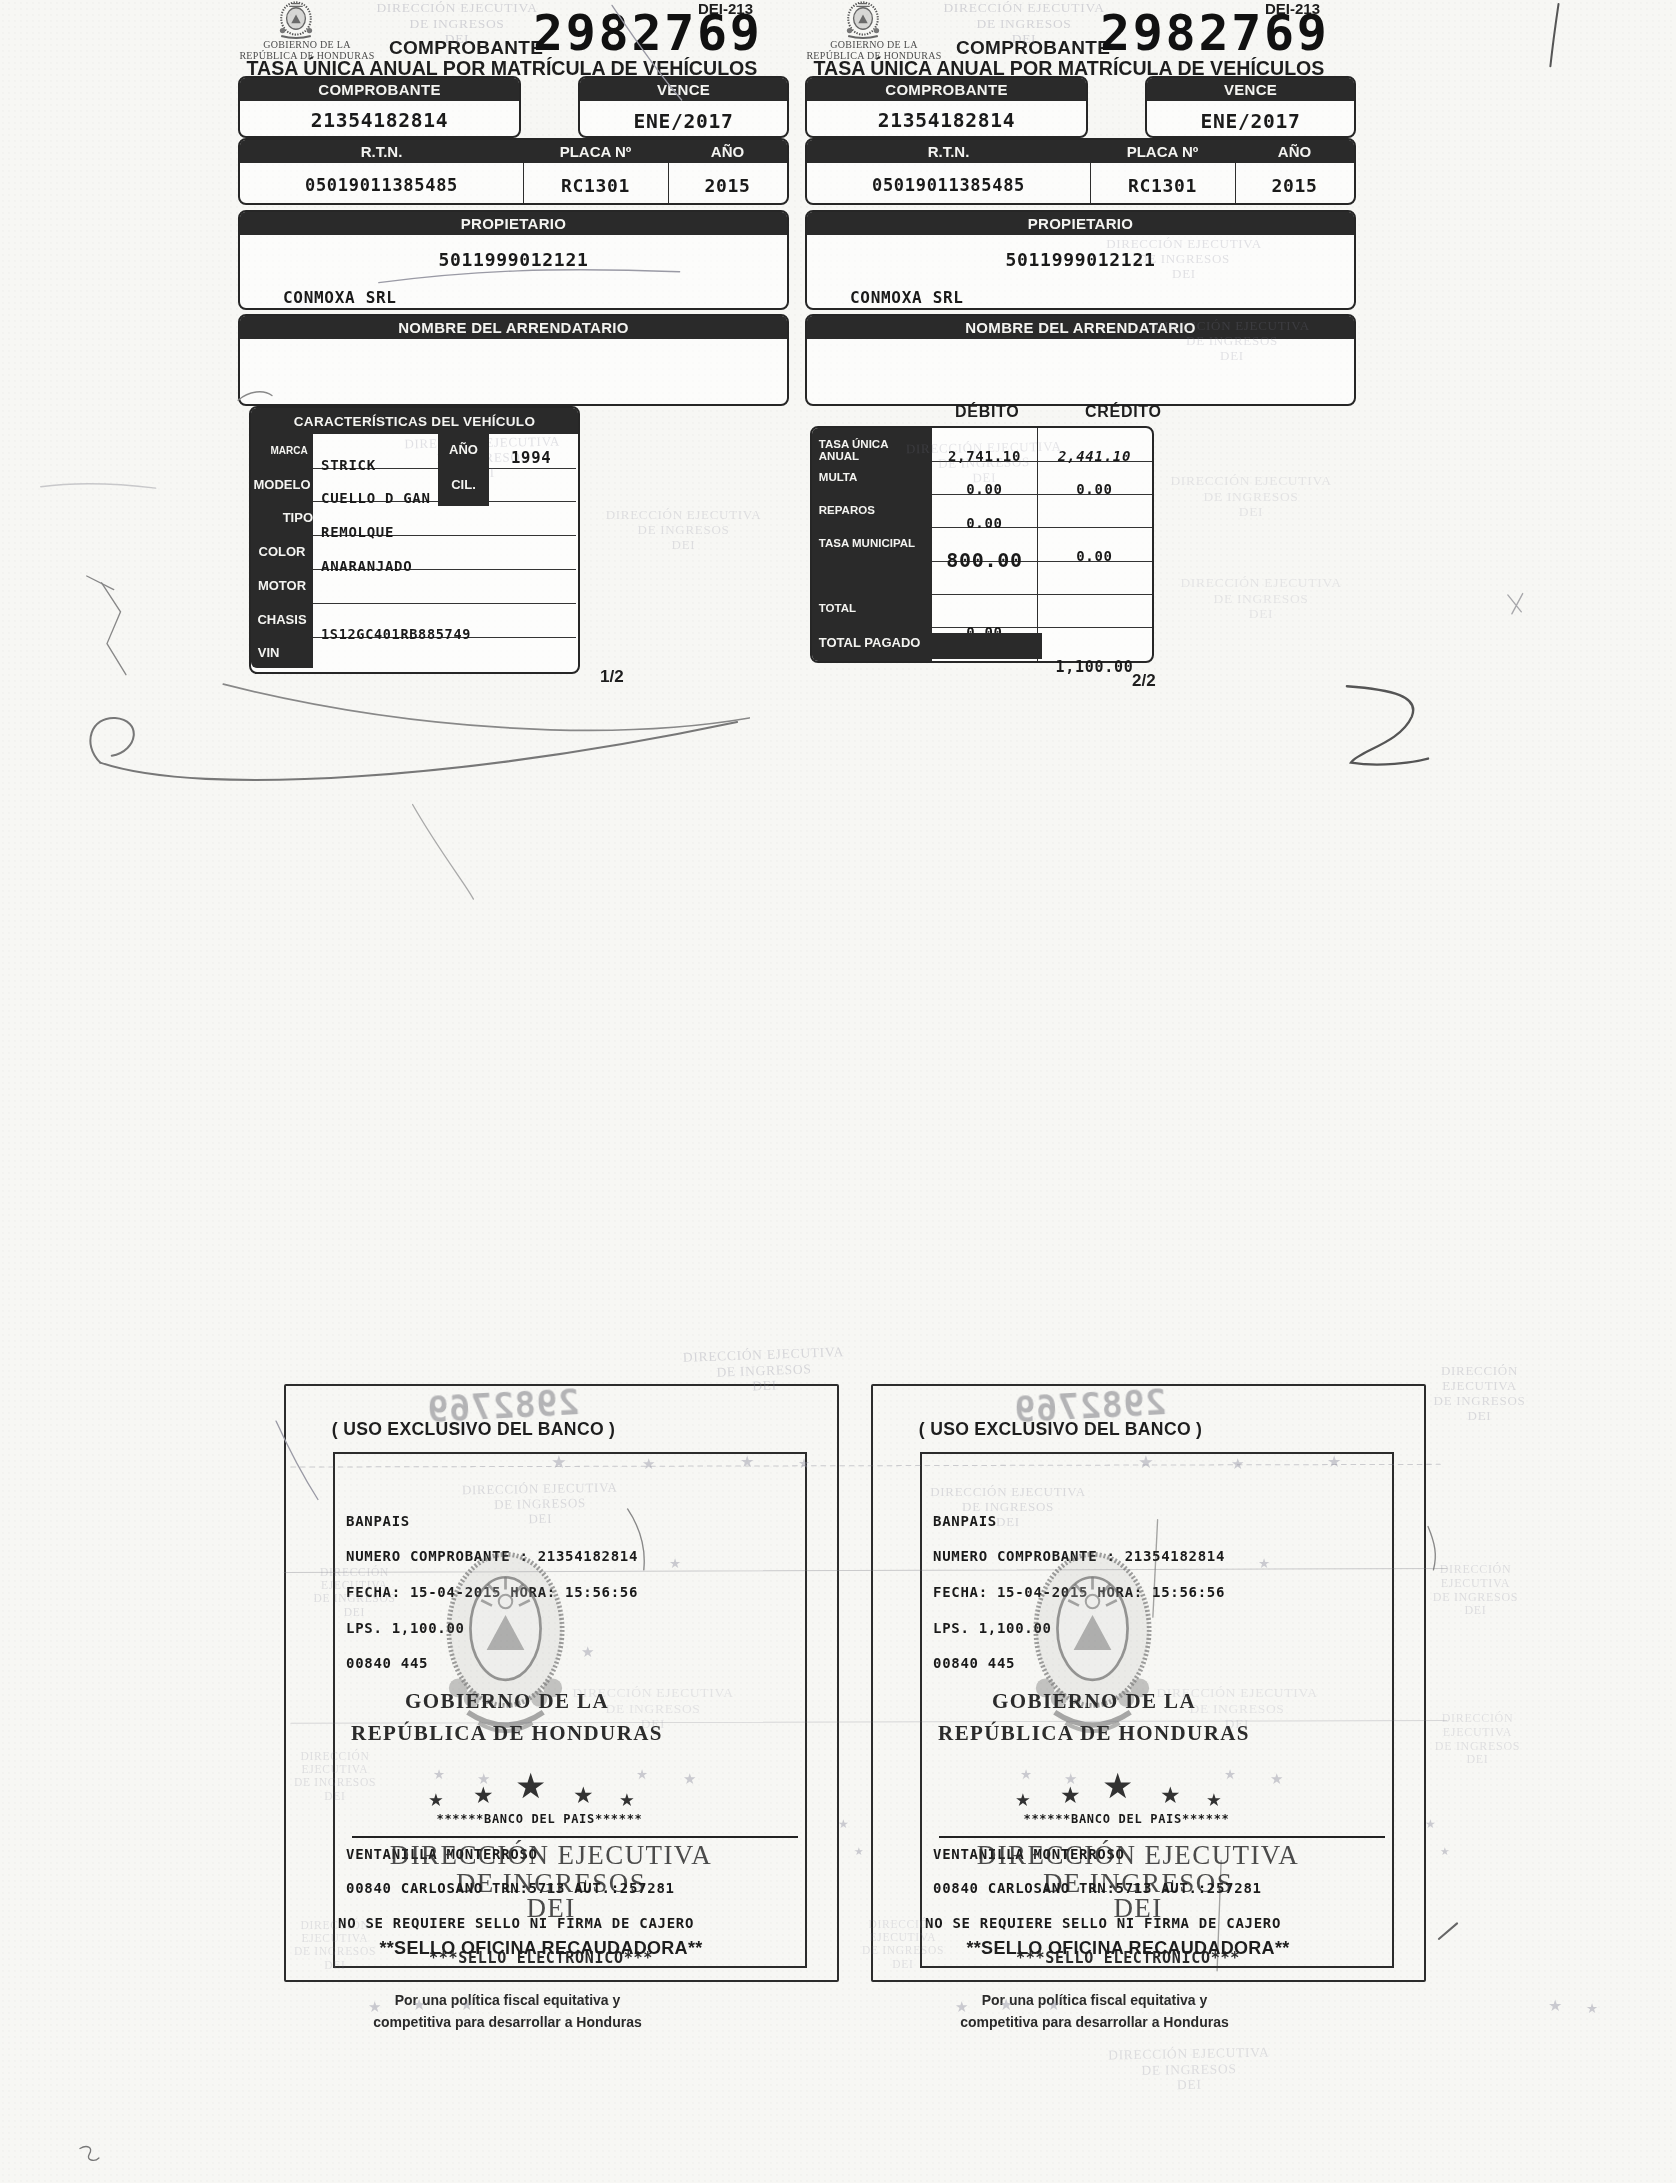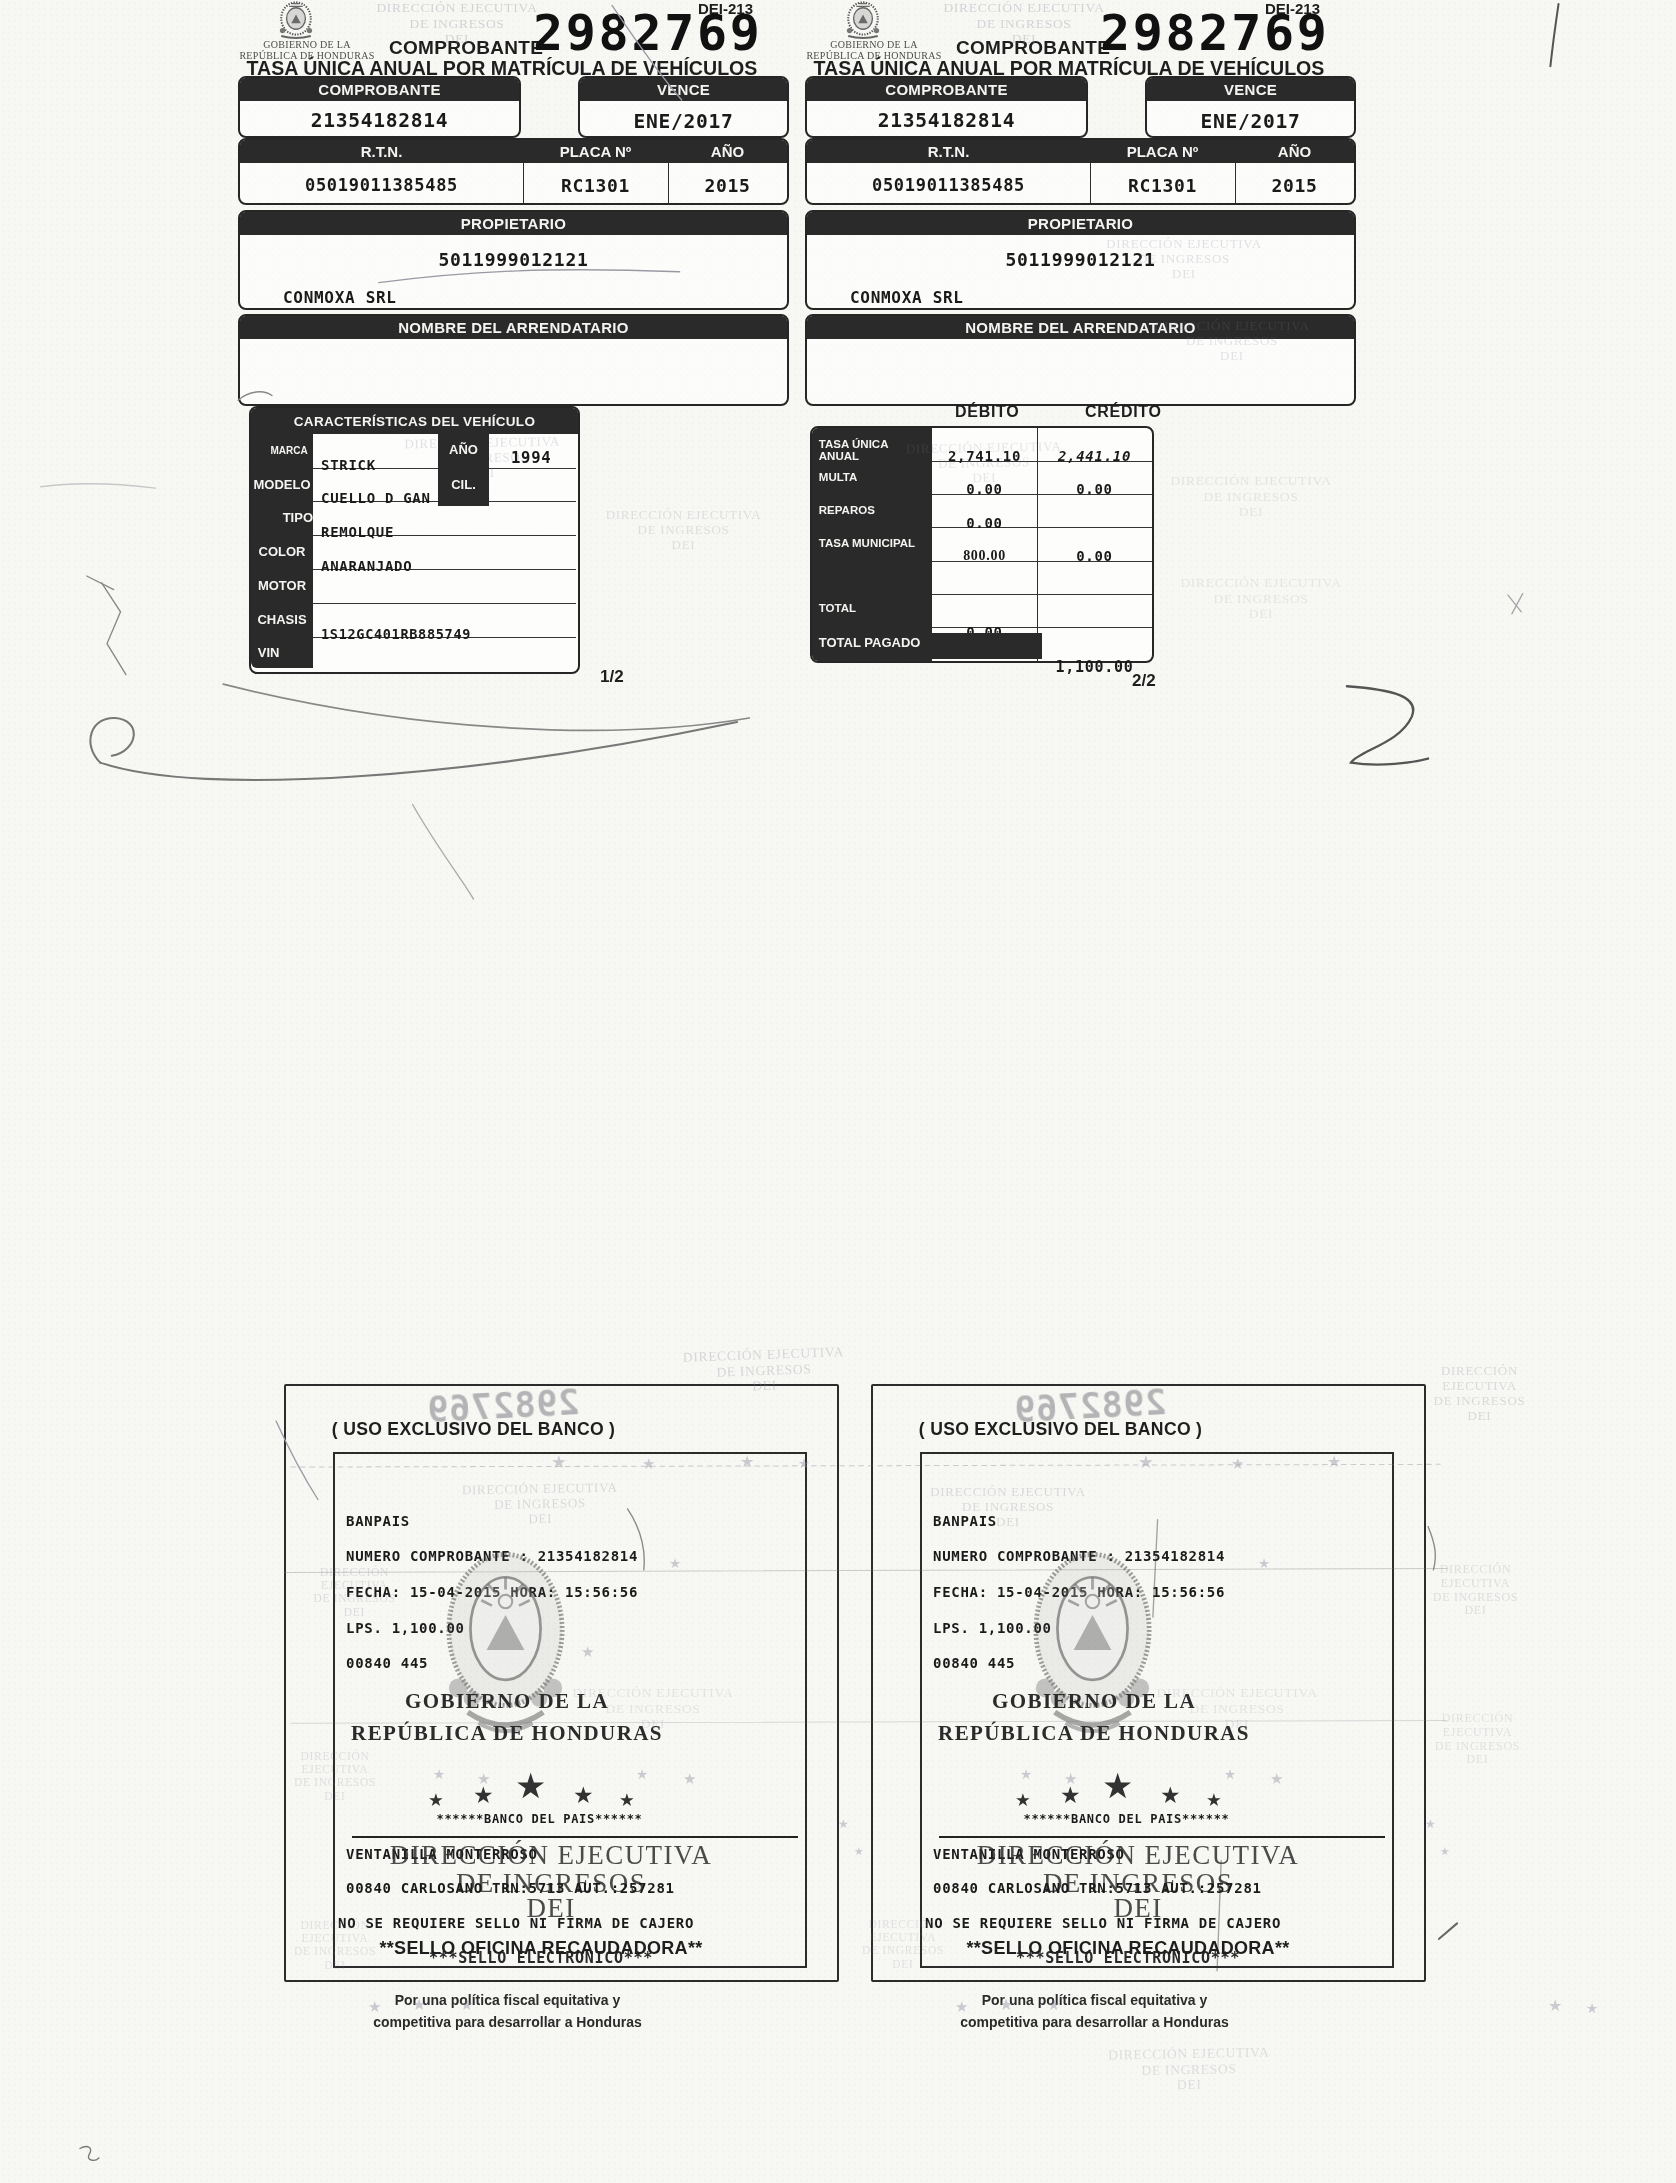--- a/index.html
+++ b/index.html
@@ -186,21 +186,21 @@
       <div class="hline" style="left:120px;top:66px;width:220px;"></div>
       <div class="hline" style="left:120px;top:99px;width:220px;"></div>
       <div class="hline" style="left:120px;top:133px;width:220px;"></div>
       <div class="hline" style="left:120px;top:166px;width:220px;"></div>
       <div class="hline" style="left:120px;top:199px;width:220px;"></div>
       <div class="abs dm ctr" style="left:120px;top:20px;width:105px;font-size:14px;z-index:2;">2,741.10</div>
       <div class="abs dm ctr" style="left:225px;top:20px;width:115px;font-size:14px;z-index:2;font-style:italic;">2,441.10</div>
       <div class="abs dm ctr" style="left:120px;top:53px;width:105px;font-size:14px;z-index:2;">0.00</div>
       <div class="abs dm ctr" style="left:225px;top:53px;width:115px;font-size:14px;z-index:2;">0.00</div>
       <div class="abs dm ctr" style="left:120px;top:87px;width:105px;font-size:14px;z-index:2;">0.00</div>
-      <div class="abs dm ctr" style="left:120px;top:120px;width:105px;font-size:14px;z-index:2;font-family:Liberation Serif, serif;">800.00</div>
+      <div class="abs dm ctr" style="left:120px;top:120px;width:105px;font-size:20px;z-index:2;">800.00</div>
       <div class="abs dm ctr" style="left:225px;top:120px;width:115px;font-size:14px;z-index:2;">0.00</div>
       <div class="abs dm ctr" style="left:120px;top:196px;width:105px;font-size:14px;z-index:2;">0.00</div>
       <div class="abs" style="left:120px;top:205px;width:110px;height:26px;background:#2a2a2a;z-index:3;"></div>
       <div class="abs dm ctr" style="left:225px;top:230px;width:115px;font-size:15px;z-index:5;">1,100.00</div>
     </div>
     <div class="abs sans b only-b" style="left:565px;top:671px;font-size:17px;">2/2</div>
   </div>
 
   <div class="bankcopy copy-a">
     <div class="abs" style="left:284px;top:1384px;width:551px;height:594px;border:2px solid #2c2c2c;border-radius:2px;"></div>

